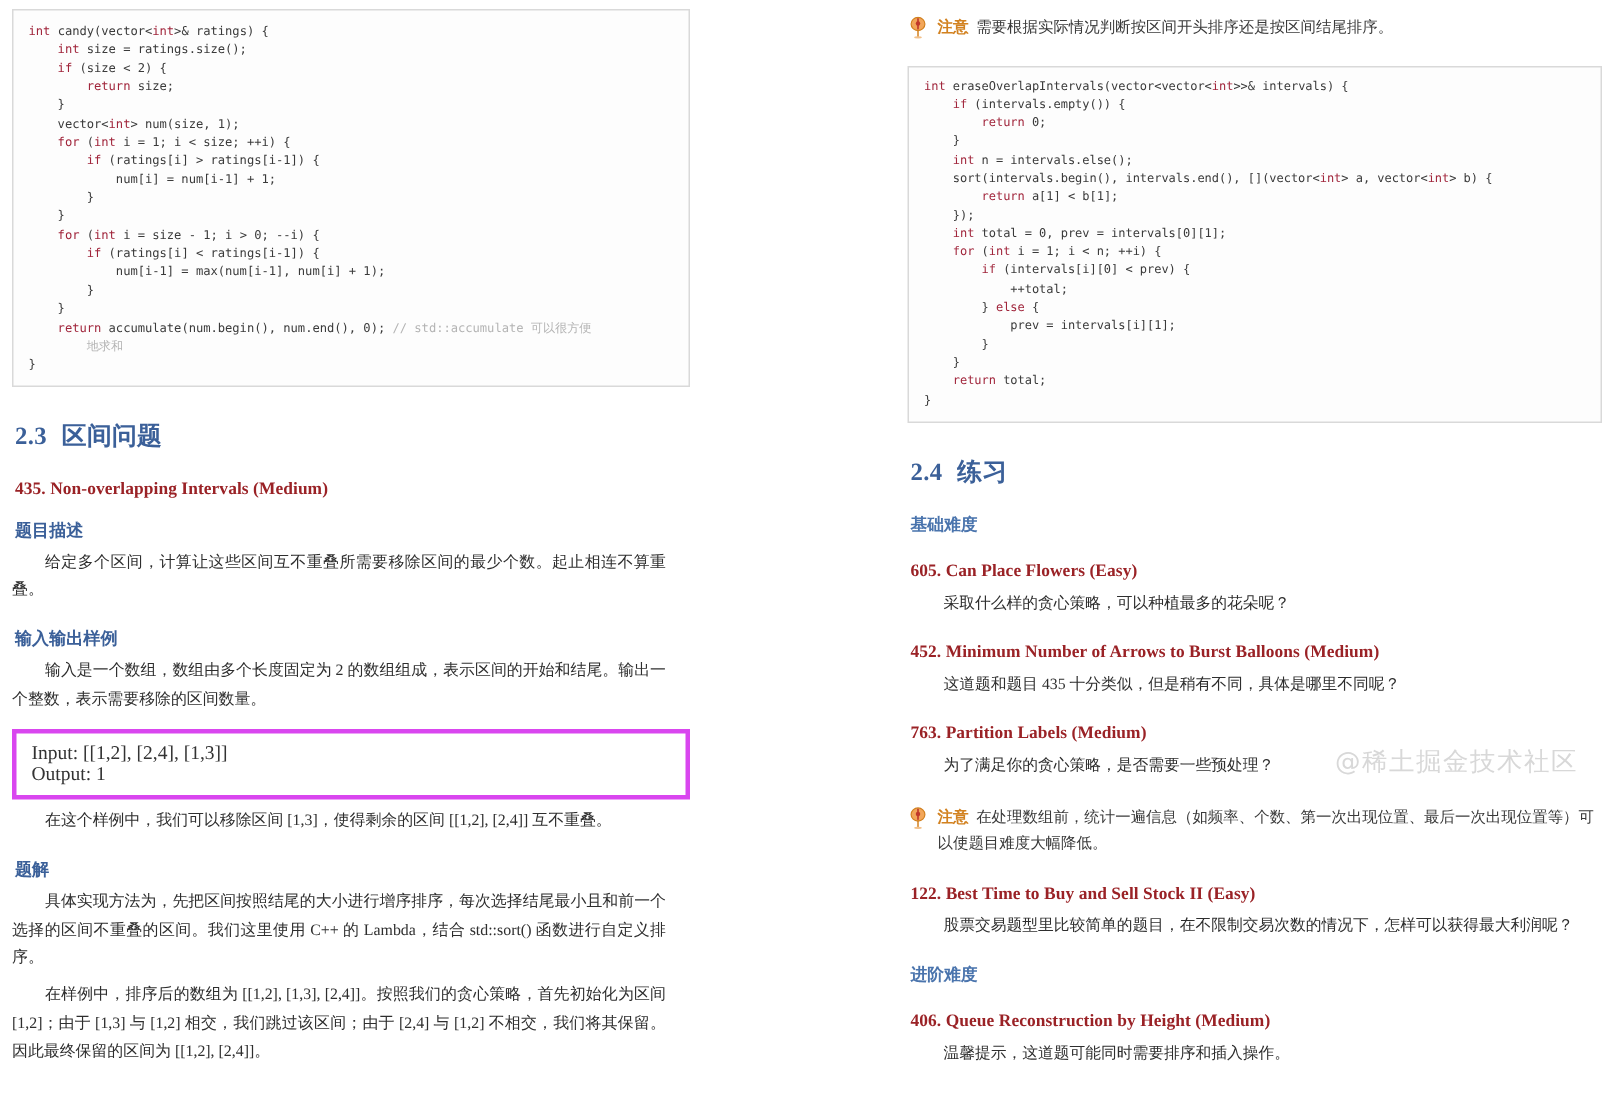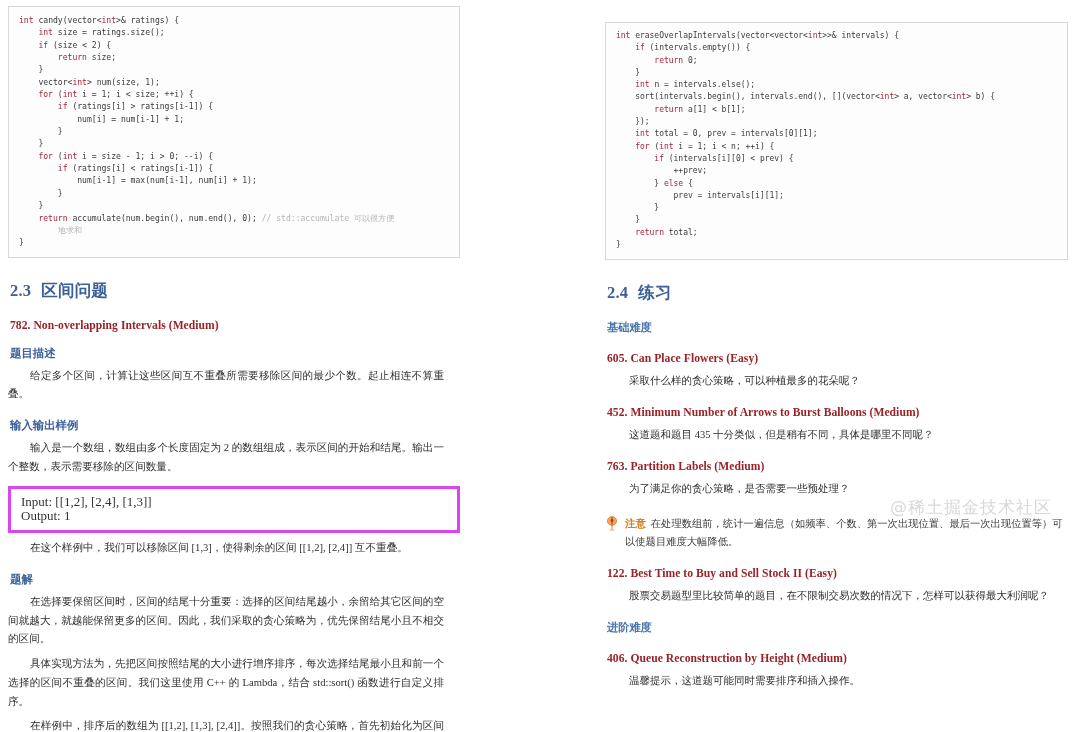--- a/index.html
+++ b/index.html
@@ -187,58 +187,69 @@
 <span>        }</span>
 <span>    }</span>
 <span class="kw">    return </span><span>accumulate(num.begin(), num.end(), 0); </span><span class="cmt">// std::accumulate </span><span class="cmt-cn">可以很方便</span>
 <span>        </span><span class="cmt-cn">地求和</span>
 <span>}</span></div>
 
     <h2 class="section">
       <span class="num">2.3</span><span>区间问题</span>
     </h2>
 
-    <h3 class="problem">782. Non-overlapping Intervals (Medium)</h3>
+    <h3 class="problem">435. Non-overlapping Intervals (Medium)</h3>
 
     <h4 class="sub">题目描述</h4>
     <p class="body">给定多个区间，计算让这些区间互不重叠所需要移除区间的最少个数。起止相连不算重叠。</p>
 
     <h4 class="sub">输入输出样例</h4>
     <p class="body">输入是一个数组，数组由多个长度固定为 2 的数组组成，表示区间的开始和结尾。输出一个整数，表示需要移除的区间数量。</p>
 
     <div class="ioblock">Input: [[1,2], [2,4], [1,3]]
 Output: 1</div>
 
     <p class="body">在这个样例中，我们可以移除区间 [1,3]，使得剩余的区间 [[1,2], [2,4]] 互不重叠。</p>
 
     <h4 class="sub">题解</h4>
-    <p class="body">在选择要保留区间时，区间的结尾十分重要：选择的区间结尾越小，余留给其它区间的空间就越大，就越能保留更多的区间。因此，我们采取的贪心策略为，优先保留结尾小且不相交的区间。</p>
     <p class="body">具体实现方法为，先把区间按照结尾的大小进行增序排序，每次选择结尾最小且和前一个选择的区间不重叠的区间。我们这里使用 C++ 的 Lambda，结合 std::sort() 函数进行自定义排序。</p>
     <p class="body">在样例中，排序后的数组为 [[1,2], [1,3], [2,4]]。按照我们的贪心策略，首先初始化为区间 [1,2]；由于 [1,3] 与 [1,2] 相交，我们跳过该区间；由于 [2,4] 与 [1,2] 不相交，我们将其保留。因此最终保留的区间为 [[1,2], [2,4]]。</p>
   </div>
 
   <div class="col col-gutter"></div>
 
   <div class="col col-right">
 
+    <div class="note">
+      <span class="note-icon">
+        <svg width="14" height="15" viewBox="0 0 14 15">
+          <ellipse cx="7" cy="5" rx="4.6" ry="4.4" fill="#f2a65a" stroke="#d2811f" stroke-width="0.8"></ellipse>
+          <path d="M7 1.6 L7 8.2" stroke="#c0392b" stroke-width="1.1" stroke-linecap="round"></path>
+          <circle cx="7" cy="4.6" r="1.5" fill="#c0392b"></circle>
+          <path d="M7 9.2 L7 13.6" stroke="#d2811f" stroke-width="1" stroke-linecap="round"></path>
+          <ellipse cx="7" cy="13.9" rx="2.6" ry="0.8" fill="#f2c08a"></ellipse>
+        </svg>
+      </span>
+      <span class="note-label">注意</span><span>需要根据实际情况判断按区间开头排序还是按区间结尾排序。</span>
+    </div>
 
     <div style="height:16px"></div>
 
     <div class="codeblock tight"><span class="kw">int </span><span>eraseOverlapIntervals(vector&lt;vector&lt;</span><span class="kw">int</span><span>&gt;&gt;&amp; intervals) {</span>
 <span class="kw">    if </span><span>(intervals.empty()) {</span>
 <span class="kw">        return </span><span>0;</span>
 <span>    }</span>
 <span class="kw">    int </span><span>n = intervals.else();</span>
 <span>    sort(intervals.begin(), intervals.end(), [](vector&lt;</span><span class="kw">int</span><span>&gt; a, vector&lt;</span><span class="kw">int</span><span>&gt; b) {</span>
 <span class="kw">        return </span><span>a[1] &lt; b[1];</span>
 <span>    });</span>
 <span class="kw">    int </span><span>total = 0, prev = intervals[0][1];</span>
 <span class="kw">    for </span><span>(</span><span class="kw">int </span><span>i = 1; i &lt; n; ++i) {</span>
 <span class="kw">        if </span><span>(intervals[i][0] &lt; prev) {</span>
-<span>            ++prev;</span>
+<span>            ++total;</span>
 <span>        } </span><span class="kw">else </span><span>{</span>
 <span>            prev = intervals[i][1];</span>
 <span>        }</span>
 <span>    }</span>
 <span class="kw">    return </span><span>total;</span>
 <span>}</span></div>
 
     <h2 class="section">
       <span class="num">2.4</span><span>练习</span>
     </h2>

